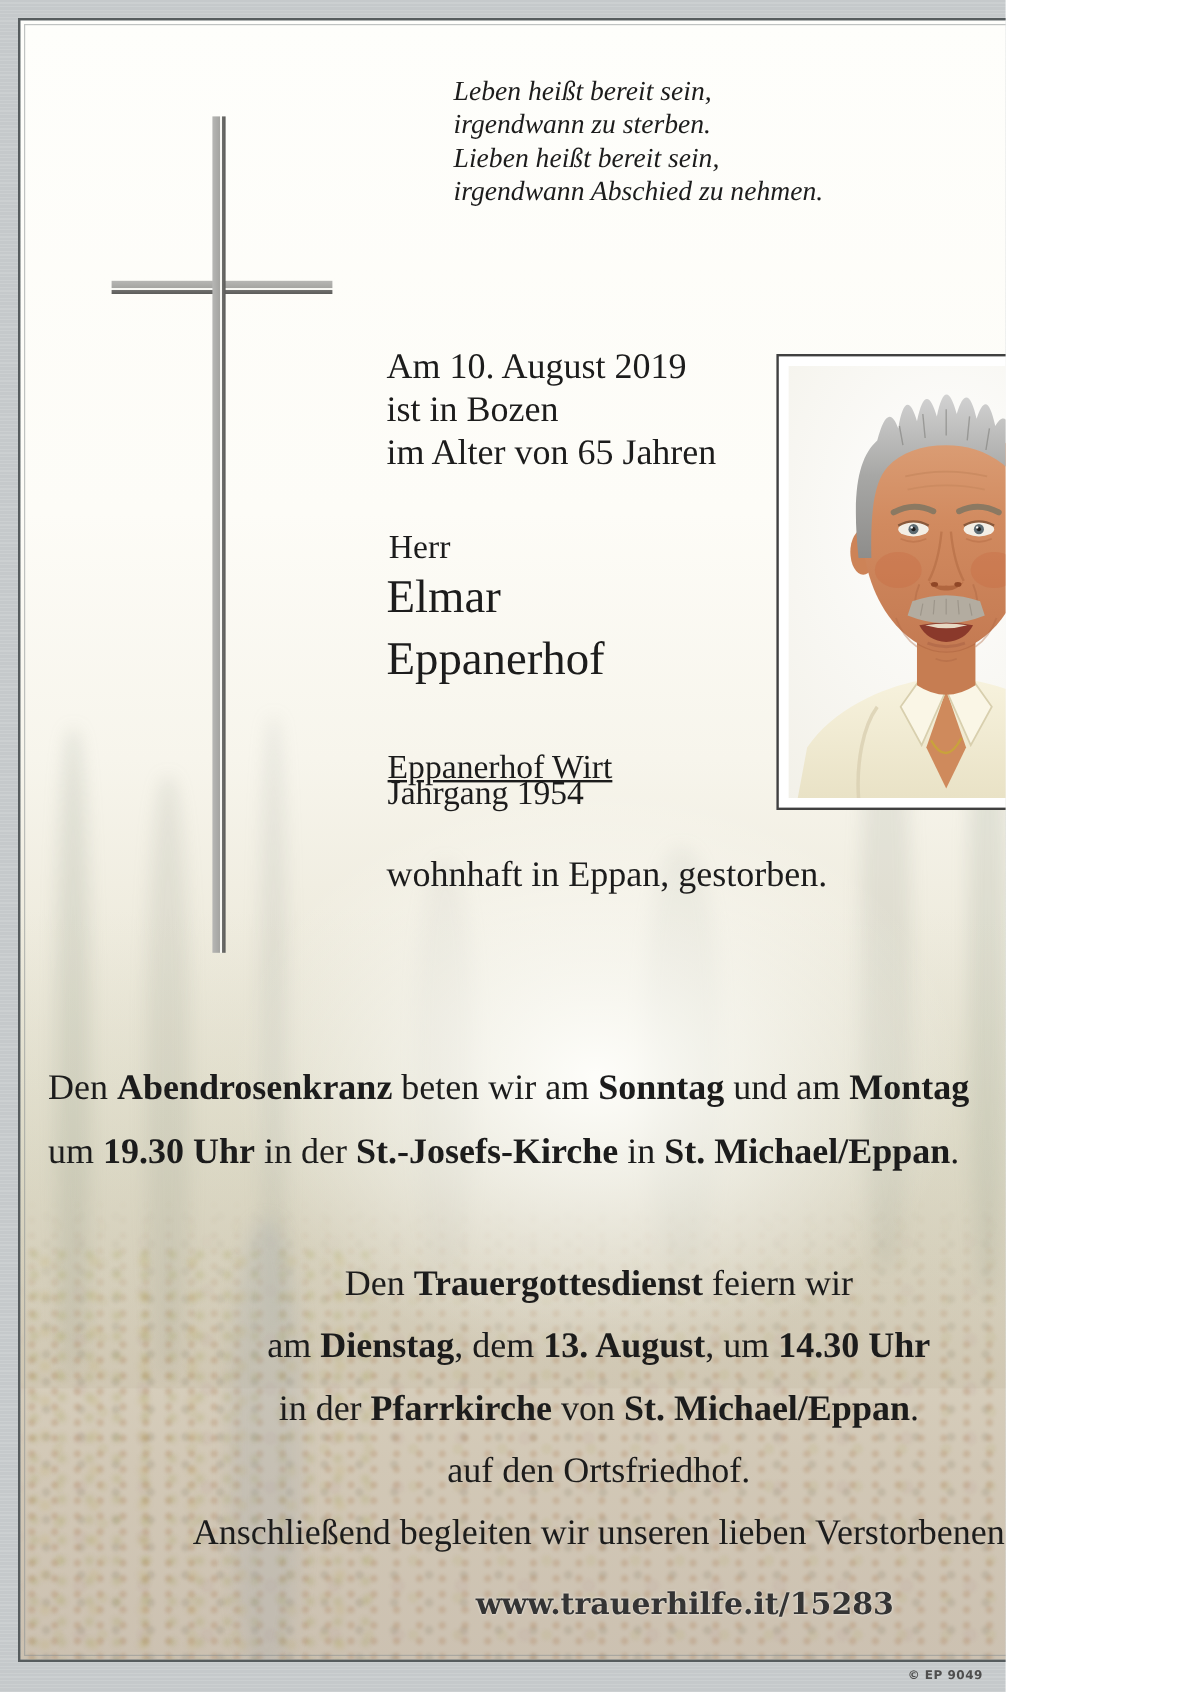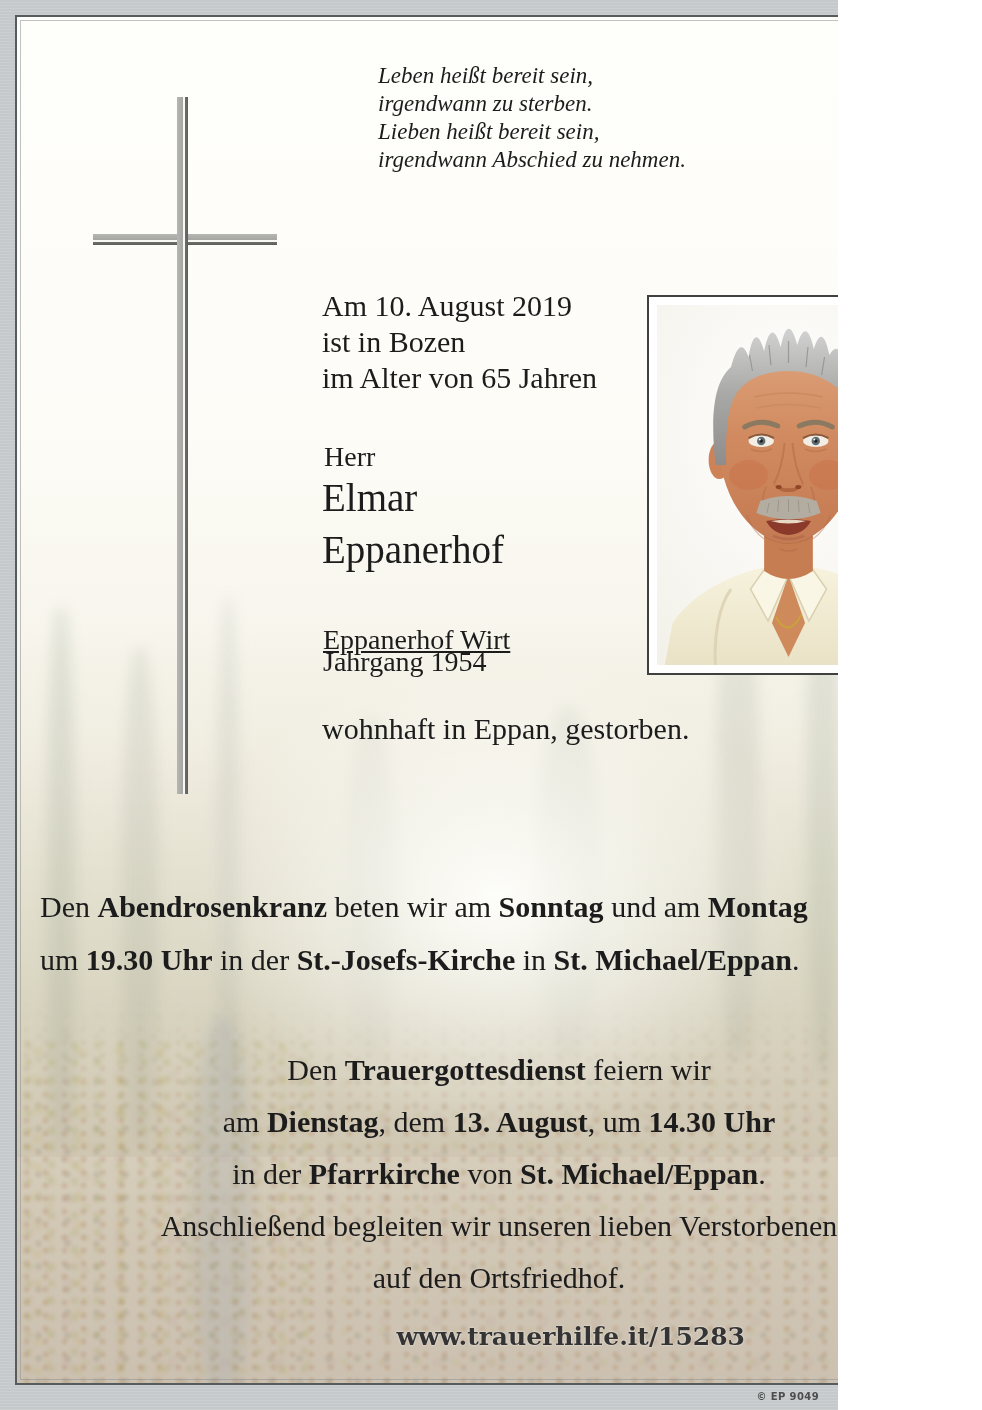--- a/index.html
+++ b/index.html
@@ -198,20 +198,20 @@
 
   <div class="txt rosary">
     <div><span>Den </span><span class="b">Abendrosenkranz</span><span> beten wir am </span><span class="b">Sonntag</span><span> und am </span><span class="b">Montag</span></div>
     <div><span>um </span><span class="b">19.30 Uhr</span><span> in der </span><span class="b">St.-Josefs-Kirche</span><span> in </span><span class="b">St. Michael/Eppan</span><span>.</span></div>
   </div>
 
   <div class="txt funeral">
     <div><span>Den </span><span class="b">Trauergottesdienst</span><span> feiern wir</span></div>
     <div><span>am </span><span class="b">Dienstag</span><span>, dem </span><span class="b">13. August</span><span>, um </span><span class="b">14.30 Uhr</span></div>
     <div><span>in der </span><span class="b">Pfarrkirche</span><span> von </span><span class="b">St. Michael/Eppan</span><span>.</span></div>
+    <div><span>auf den Ortsfriedhof.</span></div>
     <div><span>Anschließend begleiten wir unseren lieben Verstorbenen</span></div>
-    <div><span>auf den Ortsfriedhof.</span></div>
   </div>
 
   <div class="website">www.trauerhilfe.it/15283</div>
   <div class="print-code">© EP 9049</div>
 
 </div>
 
 </body></html>

